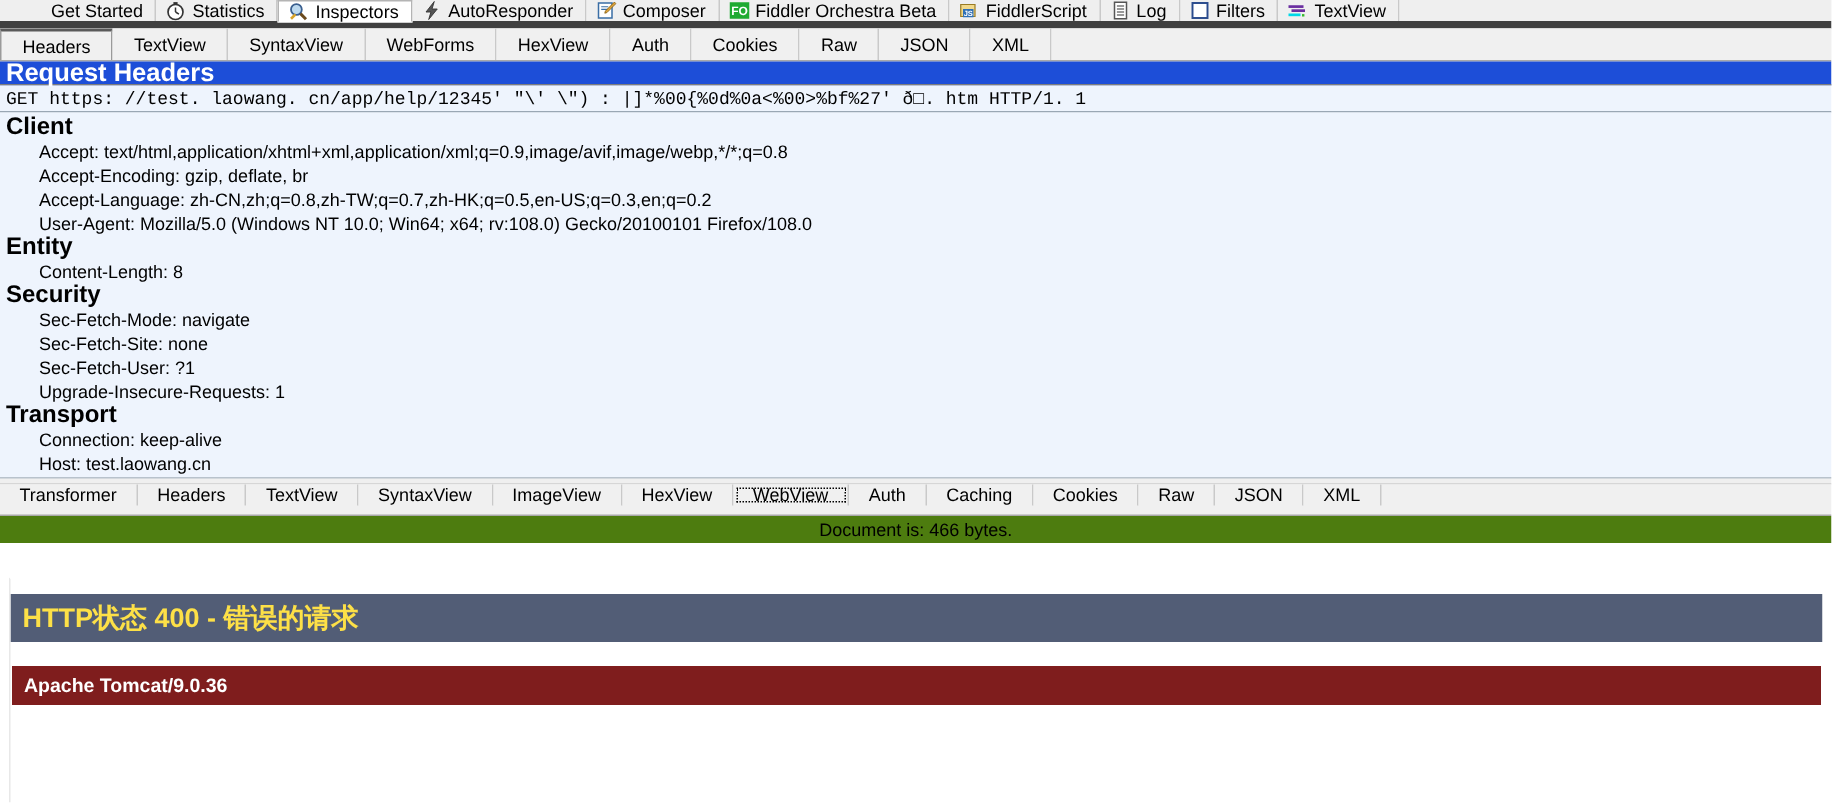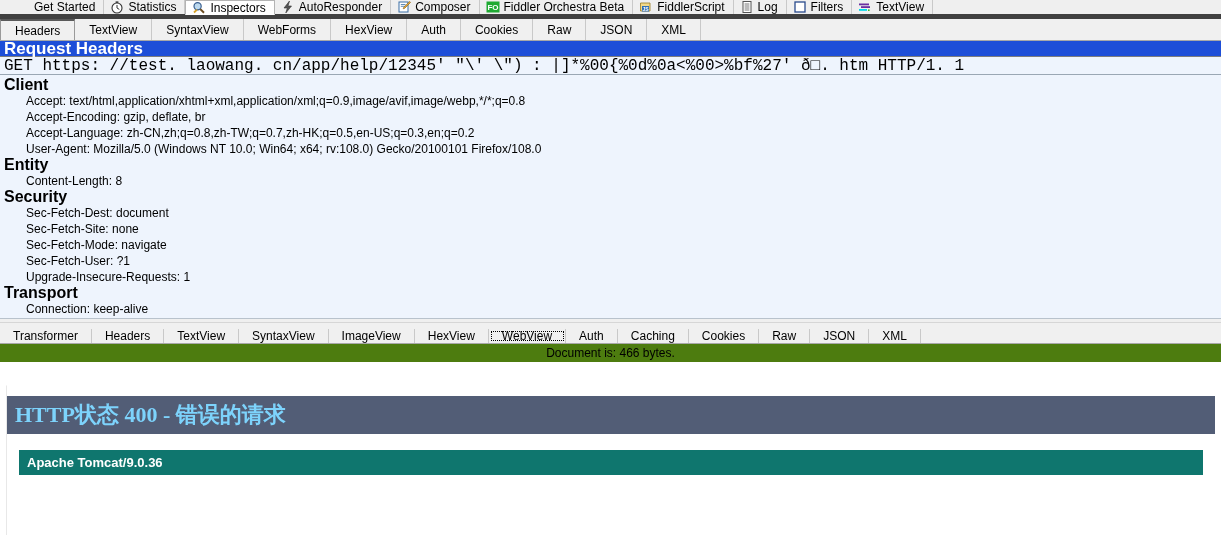--- a/index.html
+++ b/index.html
@@ -104,21 +104,21 @@
     padding-left: 4px;
     box-sizing: border-box;
     border-bottom: 1px solid #7d7d7d;
   }
   .req-url {
     height: 18px;
     line-height: 18px;
     background: #eef4fd;
     border-bottom: 1px solid #9aa7b4;
     font-family: "Liberation Mono", monospace;
-    font-size: 16px;
+    font-size: 12px;
     padding-left: 4px;
     white-space: nowrap;
     overflow: hidden;
     box-sizing: border-box;
   }
   .req-tree {
     background: #eef4fd;
     height: 243px;
     padding: 2px 0 0 4px;
     box-sizing: border-box;
@@ -144,21 +144,21 @@
     height: 5px;
     background: #efefef;
     border-top: 1px solid #b8c2cc;
     border-bottom: 1px solid #d6d6d6;
     box-sizing: border-box;
   }
 
   
   .restabs {
     display: flex;
-    align-items: flex-end;
+    align-items: flex-start;
     height: 21px;
     background: #f0f0f0;
     border-bottom: 1px solid #a8a8a8;
     box-sizing: border-box;
   }
   .rt-item {
     display: flex;
     align-items: center;
     justify-content: center;
     padding: 0 13px;
@@ -198,38 +198,38 @@
     bottom: 0px;
     background: #ffffff;
     border-left: 1px solid #e8e8e8;
     border-top: 1px solid #ffffff;
     overflow: hidden;
     box-sizing: border-box;
     padding-top: 10px;
   }
   .tc-h1 {
     background: #525D76;
-    color: #7dd3fc;
-    font-family: Liberation Serif, serif;
+    color: #fde047;
+    font-family: Liberation Sans, sans-serif;
     font-weight: bold;
-    font-size: 22px;
+    font-size: 18px;
     line-height: 1.35;
     padding: 4px 0 4px 8px;
     margin: 0 0 16px 0;
     box-sizing: border-box;
   }
   .tc-h3 {
-    background: #0f766e;
+    background: #7f1d1d;
     color: #ffffff;
     font-family: "Liberation Sans", sans-serif;
     font-weight: bold;
     font-size: 13px;
     line-height: 1.5;
     padding: 3px 0 3px 8px;
-    margin: 12px;
+    margin: 1px;
     box-sizing: border-box;
   }
 </style>
 </head>
 <body>
 
 <div class="toolbar">
 
   <div class="tb-item">
     <span>Get Started</span>
@@ -380,23 +380,22 @@
   <div class="grp">Client</div>
   <div class="hdr">Accept: text/html,application/xhtml+xml,application/xml;q=0.9,image/avif,image/webp,*/*;q=0.8</div>
   <div class="hdr">Accept-Encoding: gzip, deflate, br</div>
   <div class="hdr">Accept-Language: zh-CN,zh;q=0.8,zh-TW;q=0.7,zh-HK;q=0.5,en-US;q=0.3,en;q=0.2</div>
   <div class="hdr">User-Agent: Mozilla/5.0 (Windows NT 10.0; Win64; x64; rv:108.0) Gecko/20100101 Firefox/108.0</div>
 
   <div class="grp">Entity</div>
   <div class="hdr">Content-Length: 8</div>
 
   <div class="grp">Security</div>
-  <div class="hdr">Sec-Fetch-Dest: document</div>
+  <div class="hdr">Sec-Fetch-Mode: navigate</div>
   <div class="hdr">Sec-Fetch-Site: none</div>
-  <div class="hdr">Sec-Fetch-Mode: navigate</div>
   <div class="hdr">Sec-Fetch-User: ?1</div>
   <div class="hdr">Upgrade-Insecure-Requests: 1</div>
 
   <div class="grp">Transport</div>
   <div class="hdr">Connection: keep-alive</div>
   <div class="hdr">Host: test.laowang.cn</div>
 
 </div>
 
 <div class="splitter"></div>

